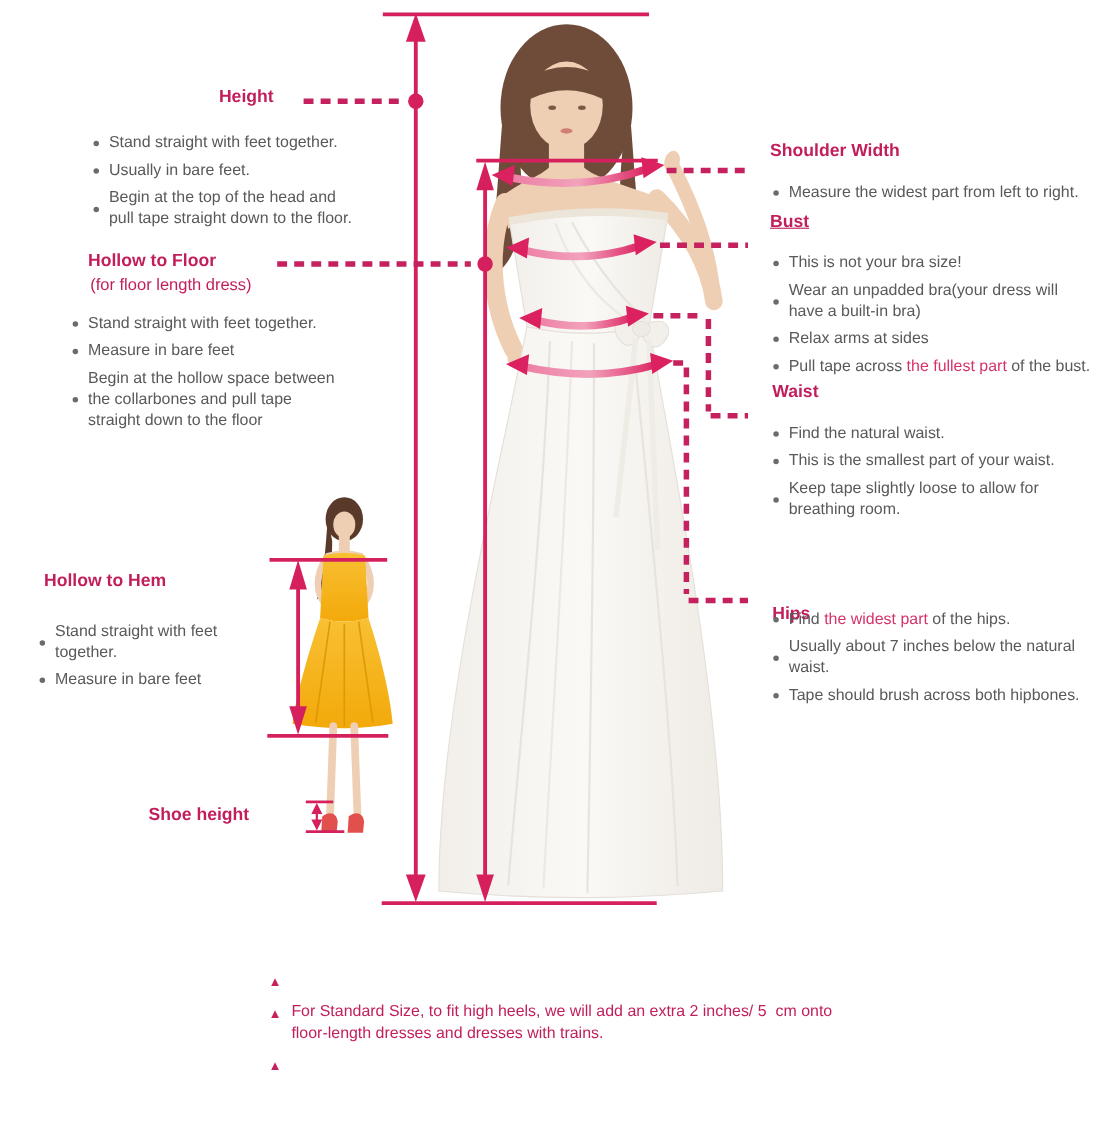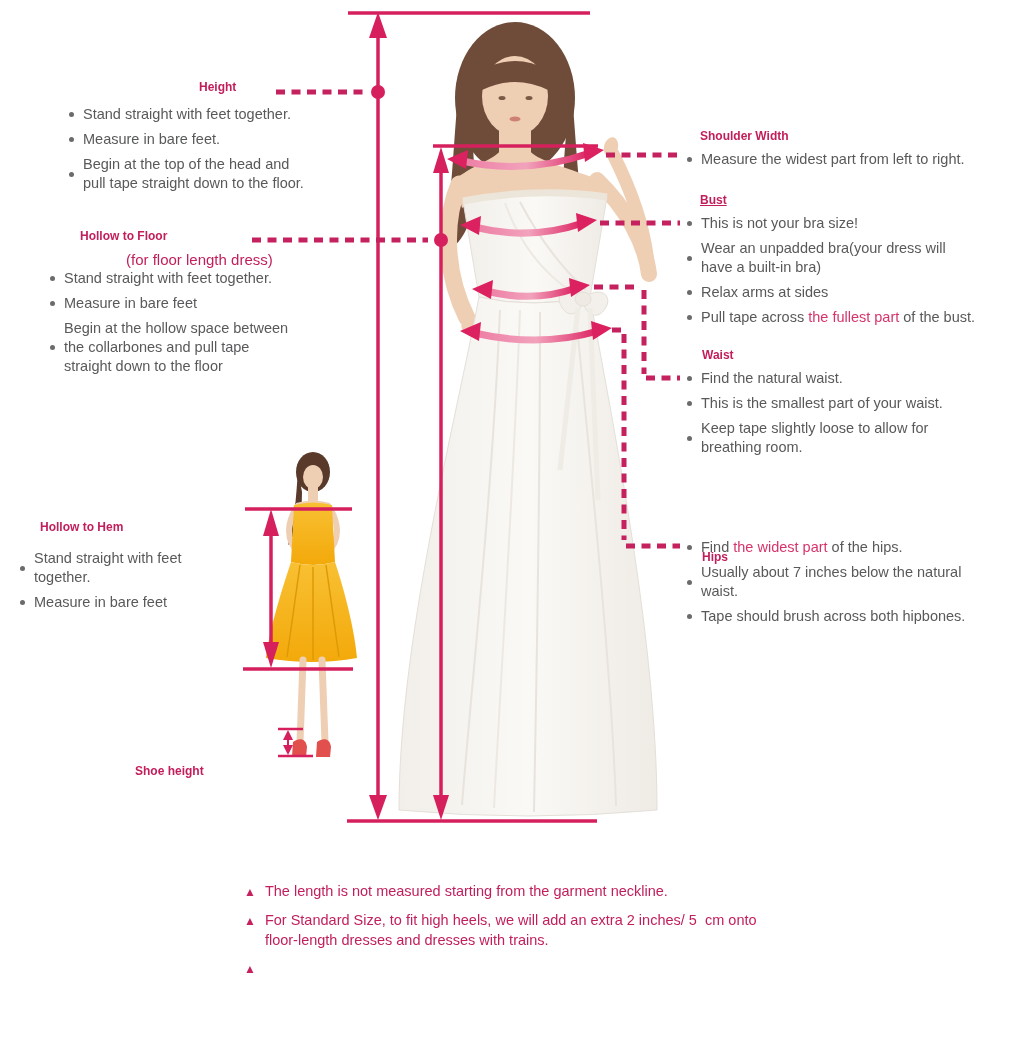--- a/index.html
+++ b/index.html
@@ -8,23 +8,23 @@
     --highlight:#D6336C;
     --text_gray:#58595B;
   }
   html,body{margin:0;padding:0;}
   body{
     width:1015px;height:1039px;position:relative;background:#ffffff;
     font-family:"Liberation Sans","DejaVu Sans",sans-serif;overflow:hidden;
   }
   .abs{position:absolute;}
   .layer{position:absolute;left:0;top:0;pointer-events:none;}
-  .sec-title{font-size:12px;font-weight:bold;color:var(--accent);white-space:nowrap;}
-  .sec-sub{font-size:15px;color:var(--accent);white-space:nowrap;margin-left:44px;}
-  ul.blist{list-style:none;margin:0;padding:0;color:var(--text_gray);font-size:14.5px;line-height:19px;}
+  .sec-title{font-size:16px;font-weight:bold;color:var(--accent);white-space:nowrap;}
+  .sec-sub{font-size:15px;color:var(--accent);white-space:nowrap;}
+  ul.blist{list-style:none;margin:16px;padding:0;color:var(--text_gray);font-size:14.5px;line-height:19px;}
   .blist li{position:relative;padding:3px 0 3px 20px;}
   .blist li::before{
     content:"";position:absolute;left:6px;top:50%;margin-top:-2.5px;
     width:5px;height:5px;border-radius:50%;background:#6b6b6b;
   }
   .btext{white-space:pre-wrap;}
   .hl{color:var(--highlight);}
   .notes{width:650px;}
   .note{display:flex;gap:9px;color:var(--accent);font-size:14.5px;line-height:19.5px;margin-bottom:9px;}
   .tri{font-size:12px;line-height:20px;color:#C5215E;}
@@ -157,21 +157,21 @@
     <path d="M278 756 H313" stroke="#D6205E" stroke-width="2.5"></path>
     <path d="M288 733 V752" stroke="#D6205E" stroke-width="2"></path>
     <polygon points="288,730 283,740 293,740" fill="#D6205E"></polygon>
     <polygon points="288,755 283,745 293,745" fill="#D6205E"></polygon>
   </g>
 </svg>
 
 <div class="abs sec-title" style="left:199px;top:80px;">Height</div>
 <ul class="abs blist" style="left:63px;top:102px;width:290px;">
   <li><span class="btext">Stand straight with feet together.</span></li>
-  <li><span class="btext">Measure in bare feet.</span></li>
+  <li><span class="btext">Usually in bare feet.</span></li>
   <li><span class="btext">Begin at the top of the head and
 pull tape straight down to the floor.</span></li>
 </ul>
 
 <div class="abs sec-title" style="left:80px;top:229px;">Hollow to Floor</div>
 <div class="abs sec-sub" style="left:82px;top:251px;">(for floor length dress)</div>
 <ul class="abs blist" style="left:44px;top:266px;width:300px;">
   <li><span class="btext">Stand straight with feet together.</span></li>
   <li><span class="btext">Measure in bare feet</span></li>
   <li><span class="btext">Begin at the hollow space between
@@ -179,21 +179,21 @@
 straight down to the floor</span></li>
 </ul>
 
 <div class="abs sec-title" style="left:40px;top:520px;">Hollow to Hem</div>
 <ul class="abs blist" style="left:14px;top:546px;width:268px;">
   <li><span class="btext">Stand straight with feet
 together.</span></li>
   <li><span class="btext">Measure in bare feet</span></li>
 </ul>
 
-<div class="abs sec-title" style="left:135px;top:732px;margin-top:32px;">Shoe height</div>
+<div class="abs sec-title" style="left:135px;top:732px;">Shoe height</div>
 
 <div class="abs sec-title" style="left:700px;top:129px;">Shoulder Width</div>
 <ul class="abs blist" style="left:681px;top:147px;width:330px;">
   <li><span class="btext">Measure the widest part from left to right.</span></li>
 </ul>
 
 <div class="abs sec-title" style="left:700px;top:193px;text-decoration:underline;">Bust</div>
 <ul class="abs blist" style="left:681px;top:211px;width:335px;">
   <li><span class="btext">This is not your bra size!</span></li>
   <li><span class="btext">Wear an unpadded bra(your dress will
@@ -214,21 +214,20 @@
 <ul class="abs blist" style="left:681px;top:535px;width:340px;">
   <li><span class="btext"><span>Find </span><span class="hl">the widest part</span><span> of the hips.</span></span></li>
   <li><span class="btext">Usually about 7 inches below the natural
 waist.</span></li>
   <li><span class="btext">Tape should brush across both hipbones.</span></li>
 </ul>
 
 <div class="abs notes" style="left:244px;top:882px;">
   <div class="note">
     <span class="tri">▲</span>
-    <span class="ntext">The length is not measured starting from the garment neckline.</span>
   </div>
   <div class="note">
     <span class="tri">▲</span>
     <span class="ntext">For Standard Size, to fit high heels, we will add an extra 2 inches/ 5  cm onto
 floor-length dresses and dresses with trains.</span>
   </div>
   <div class="note">
     <span class="tri">▲</span>
   </div>
 </div>

